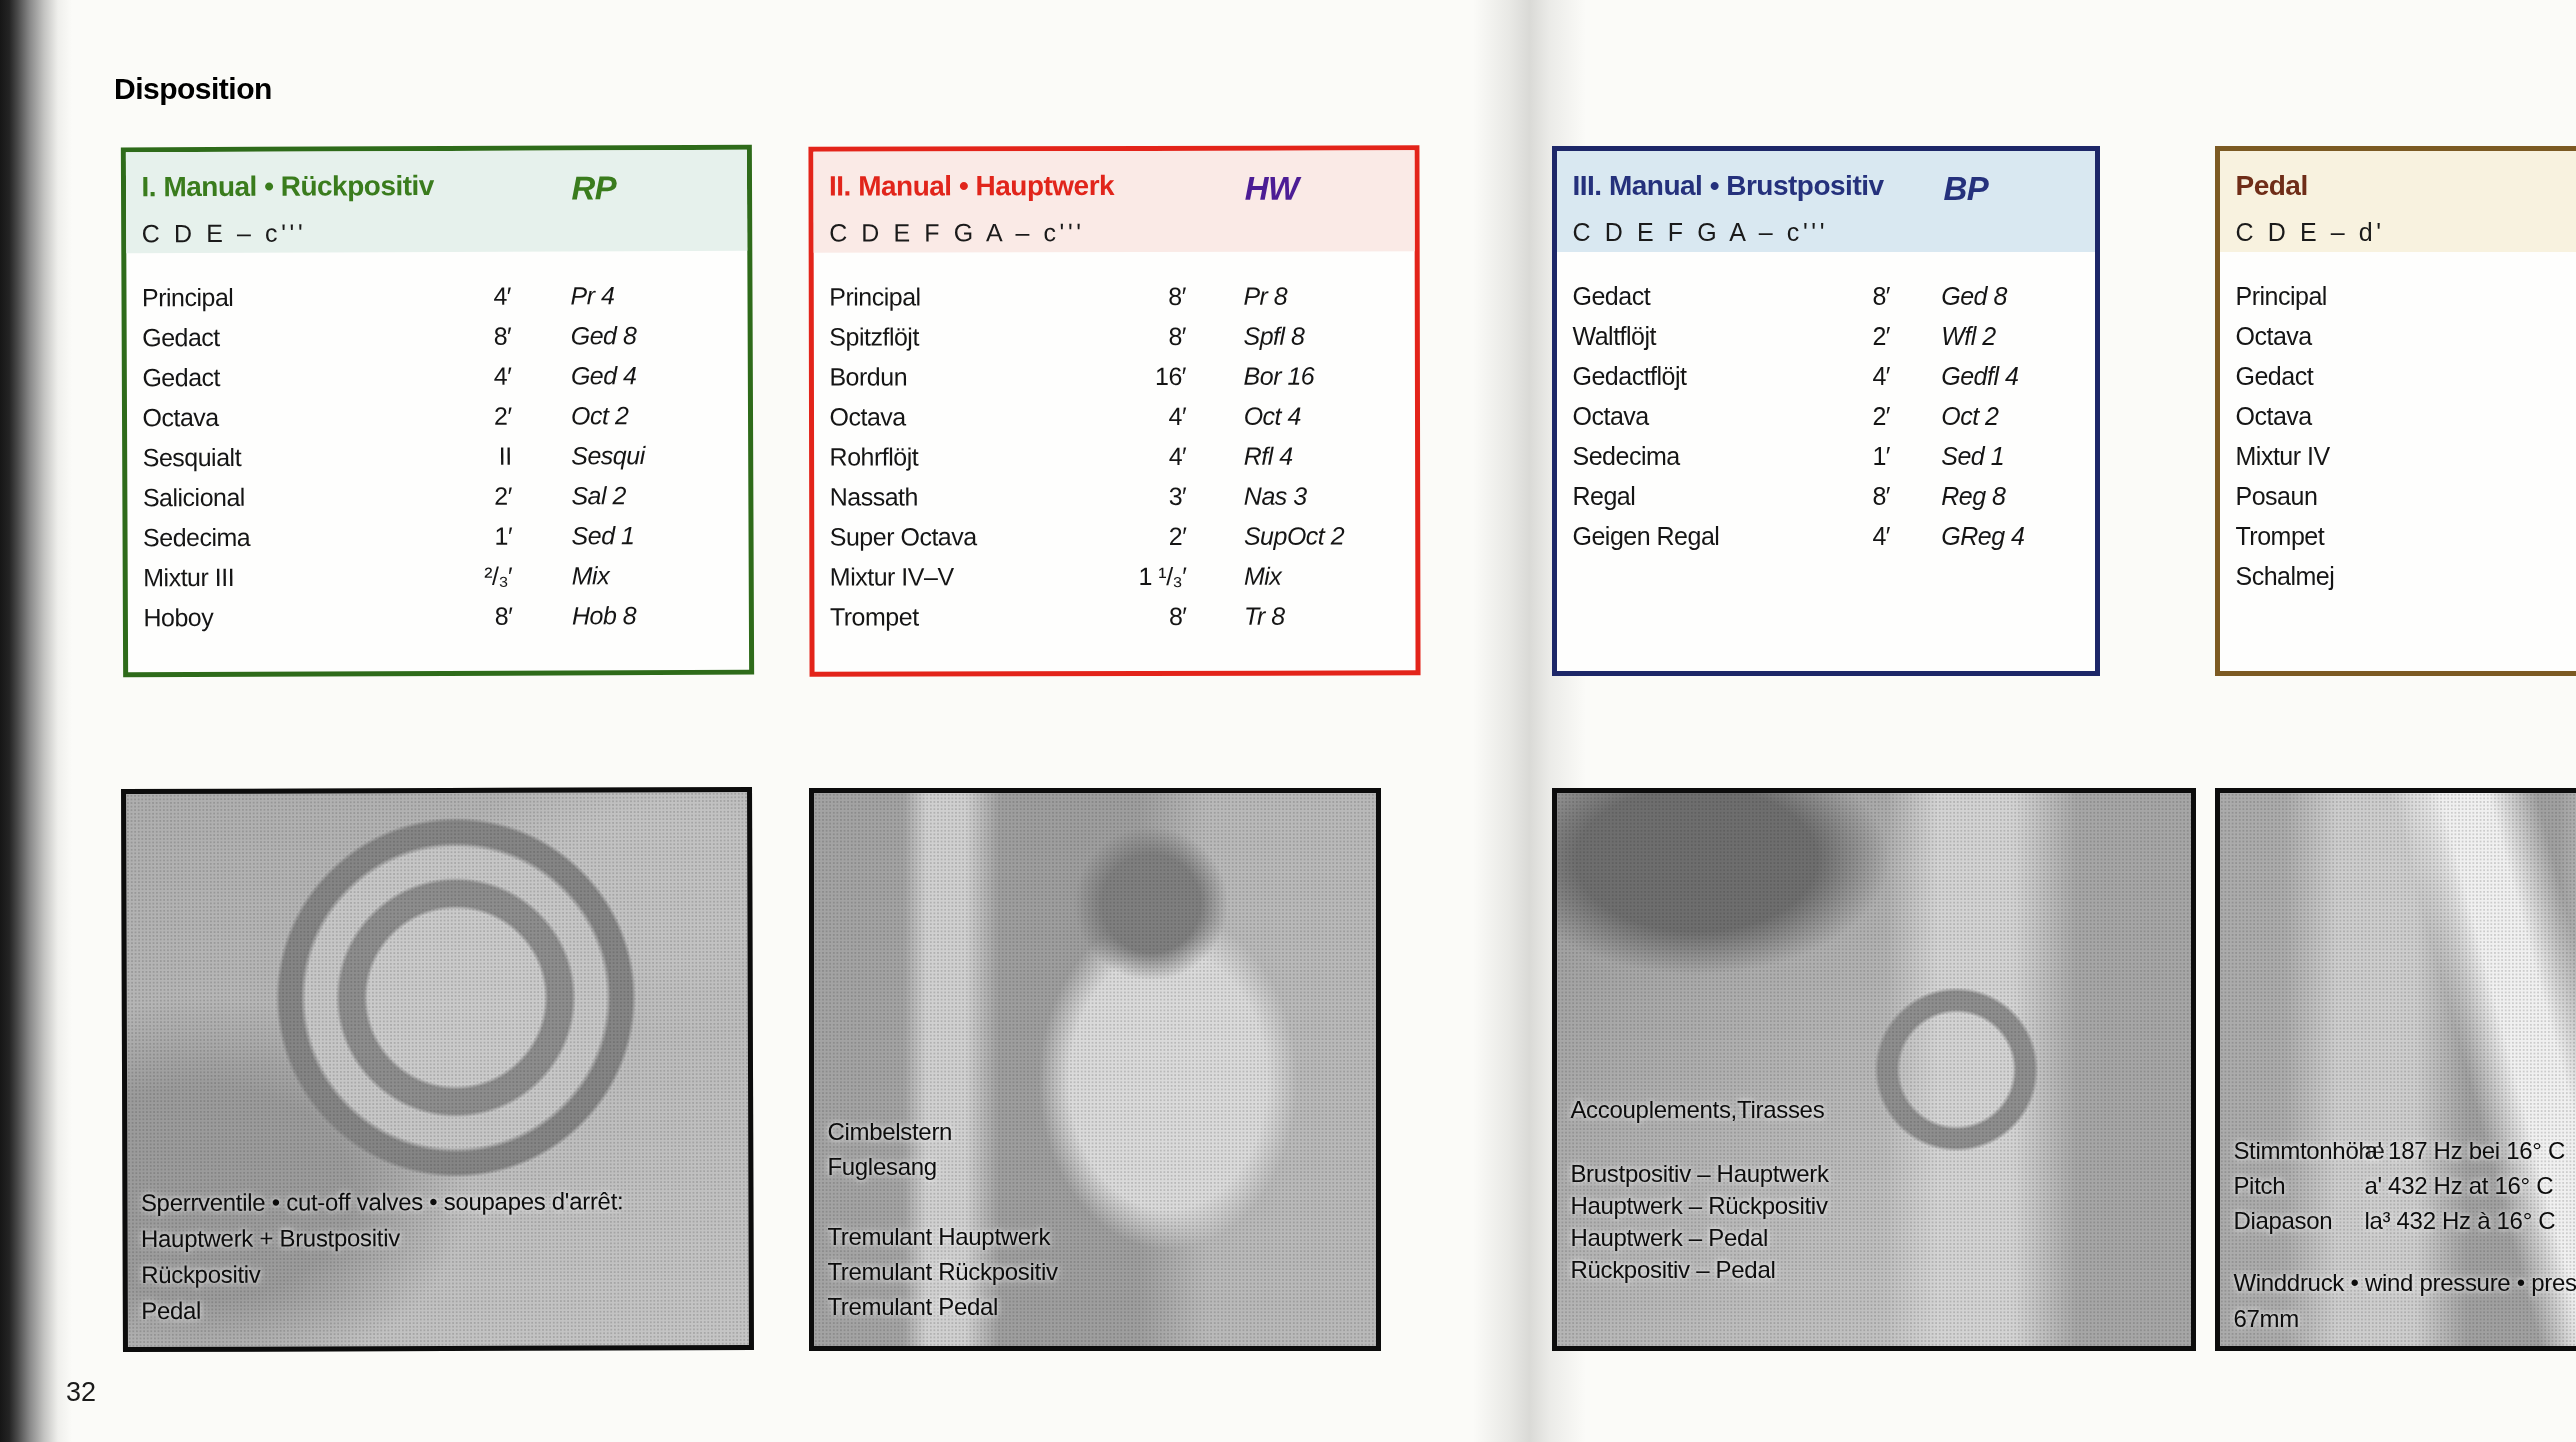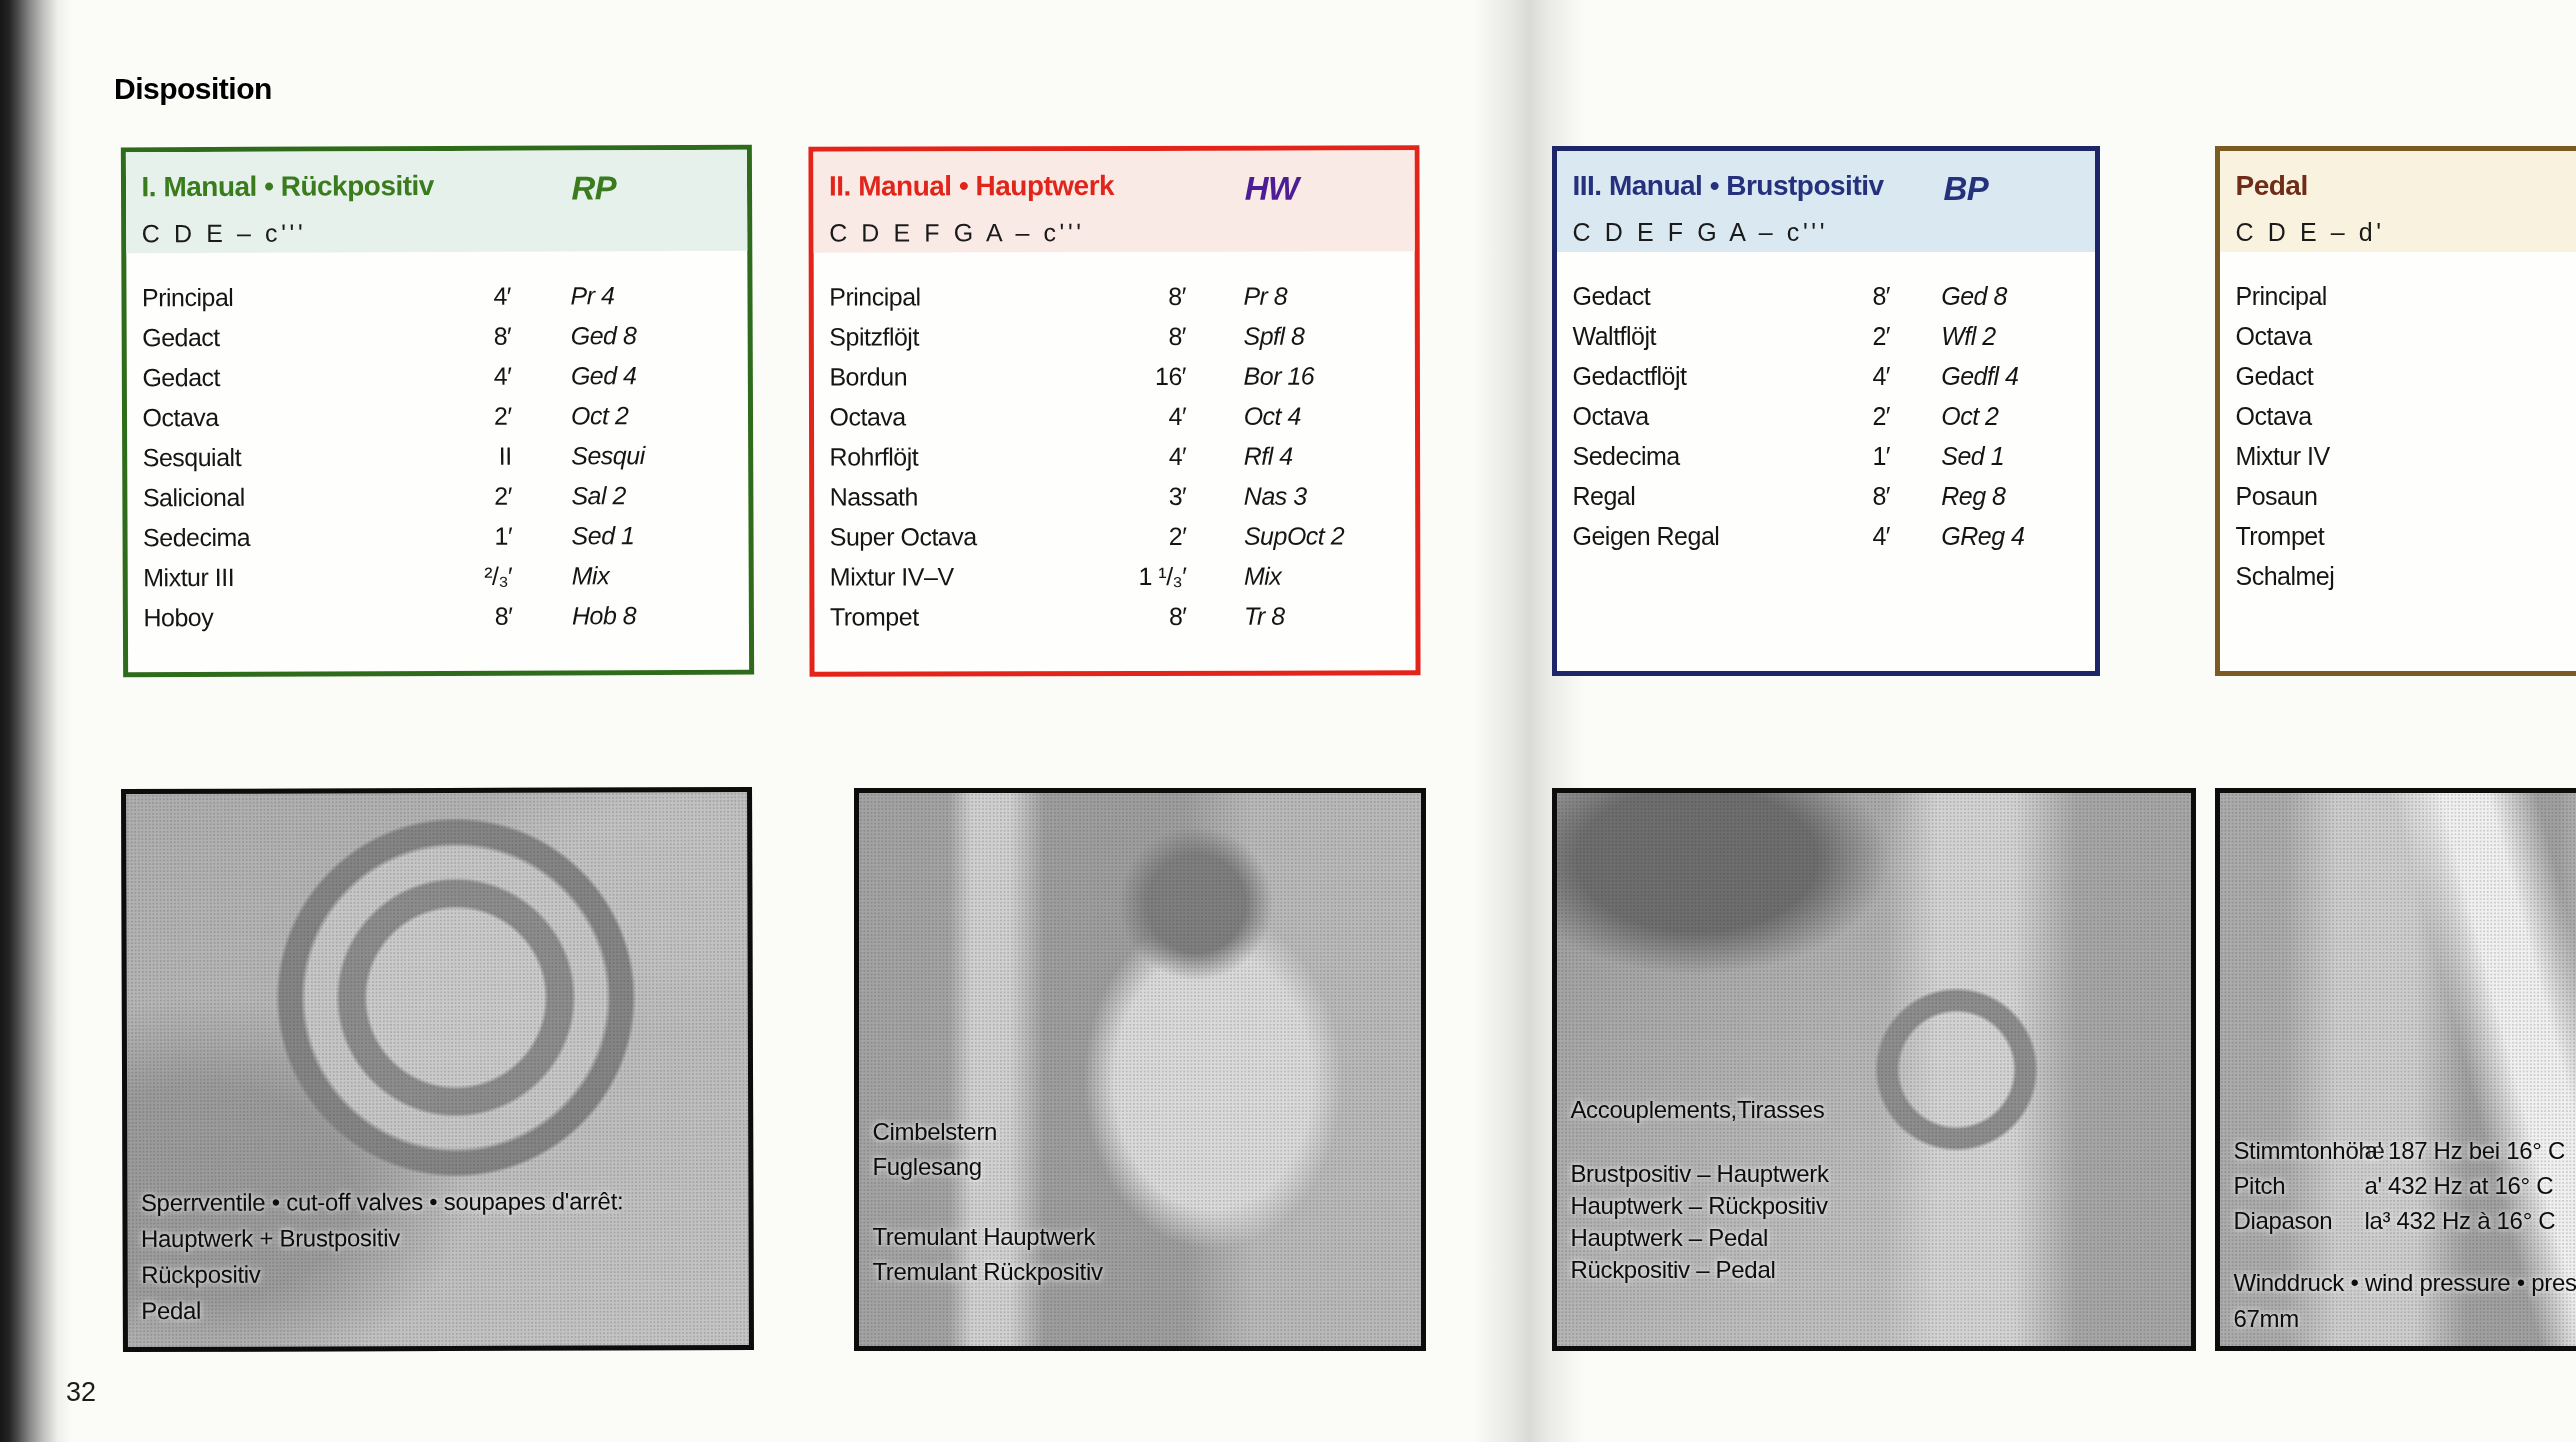--- a/index.html
+++ b/index.html
@@ -59,21 +59,20 @@
       radial-gradient(circle 180px at 53% 37%, #cacaca 0 88px, #8d8d8d 92px 116px, #c6c6c6 120px 150px, #858585 155px 176px, rgba(0,0,0,0) 180px),
       radial-gradient(ellipse 371px 268px at 12% 72%, #9b9b9b 0 40%, rgba(0,0,0,0) 72%),
       radial-gradient(ellipse 309px 216px at 88% 16%, #c2c2c2 0 35%, rgba(0,0,0,0) 70%),
       linear-gradient(160deg,#aeaeae 0%,#bcbcbc 55%,#c5c5c5 100%);
   }
   #fig-1{left:809px;width:572px;
     background-image:
       radial-gradient(circle 82px at 60% 20%, #7f7f7f 0 49px, rgba(0,0,0,0) 77px),
       radial-gradient(ellipse 170px 222px at 63% 52%, #dadada 0 58%, rgba(0,0,0,0) 76%),
       linear-gradient(90deg,#a3a3a3 0 16%, #d0d0d0 20% 27%, #9e9e9e 33% 58%, #b9b9b9 70% 100%);
-    margin-left: 45px;
   }
   #fig-2{left:1552px;width:644px;
     background-image:
       radial-gradient(ellipse 268px 160px at 22% 12%, #6e6e6e 0 45%, rgba(0,0,0,0) 72%),
       radial-gradient(circle 108px at 63% 50%, rgba(0,0,0,0) 0 56px, #8e8e8e 60px 78px, rgba(0,0,0,0) 82px),
       linear-gradient(90deg, rgba(0,0,0,0) 52%, #d3d3d3 60% 72%, #a6a6a6 82%),
       linear-gradient(135deg,#9a9a9a 0%,#bdbdbd 60%,#c7c7c7 100%);
   }
   #fig-3{left:2215px;width:662px;
     background-image:
@@ -325,20 +324,21 @@
   </figure>
 
   <figure class="photo" id="fig-1">
     <div class="halftone"></div>
     <div class="caption" id="caption-1">
         <div class="cap-line">Cimbelstern</div>
         <div class="cap-line">Fuglesang</div>
         <div class="cap-line">&nbsp;</div>
         <div class="cap-line">Tremulant Hauptwerk</div>
         <div class="cap-line">Tremulant Rückpositiv</div>
+        <div class="cap-line">Tremulant Pedal</div>
       </div>
   </figure>
 
   <figure class="photo" id="fig-2">
     <div class="halftone"></div>
     <div class="caption" id="caption-2">
         <div class="cap-line">Accouplements,Tirasses</div>
         <div class="cap-line">&nbsp;</div>
         <div class="cap-line">Brustpositiv – Hauptwerk</div>
         <div class="cap-line">Hauptwerk – Rückpositiv</div>

